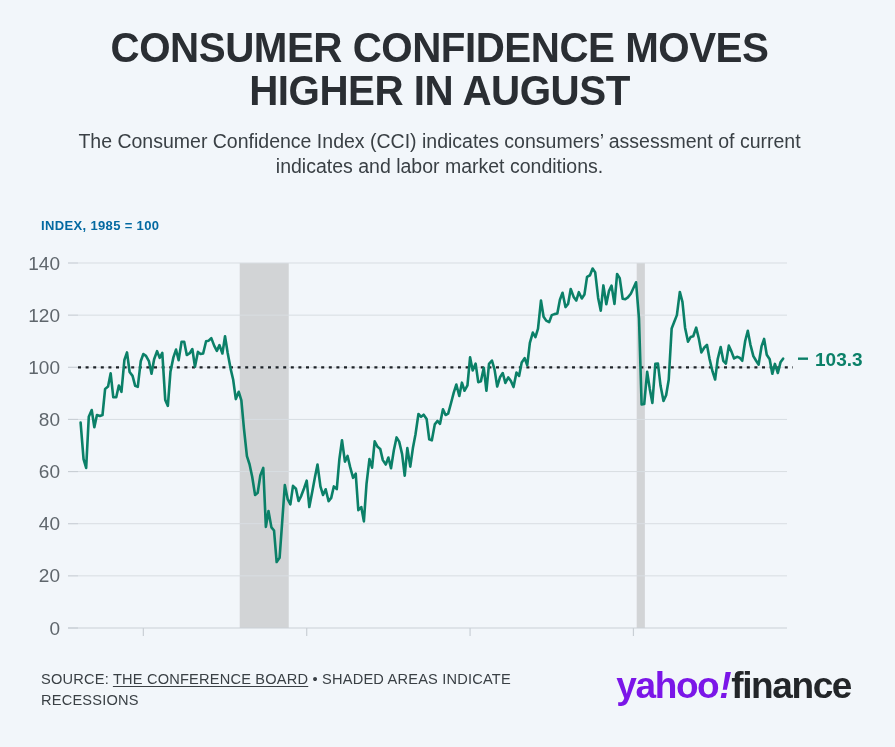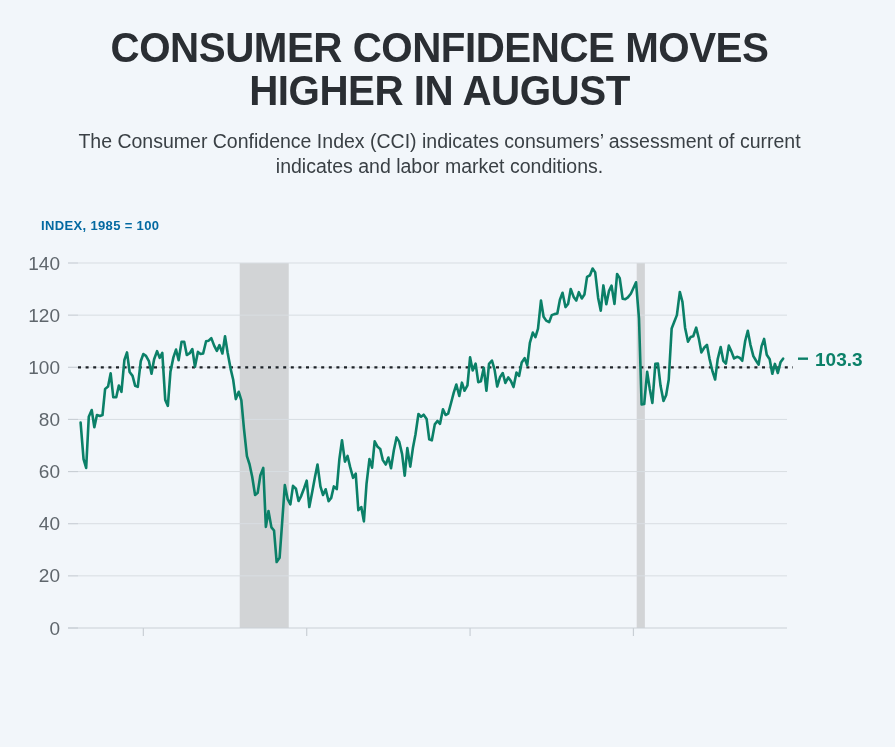--- a/index.html
+++ b/index.html
@@ -221,15 +221,17 @@
           <text x="633.437788018432" y="414" class="xtick-label">2020</text>
         </g>
       <g id="g-endlabel">
           <line x1="798" x2="808" y1="112.68214285714282" y2="112.68214285714282" stroke="#0b8068" class="value-dash"></line>
           <text x="815" y="119.68214285714282" class="value-label" fill="#0b8068">103.3</text>
         </g>
     </svg>
   </div>
 
   <div class="footer">
+    <div class="source-text"><span>SOURCE: </span><span class="src-link">THE CONFERENCE BOARD</span><span> • SHADED AREAS INDICATE RECESSIONS</span></div>
+    <div class="yf-logo"><span class="yf-yahoo">yahoo</span><span class="yf-bang">!</span><span class="yf-finance">finance</span></div>
   </div>
 
 </div>
 
 </body></html>

